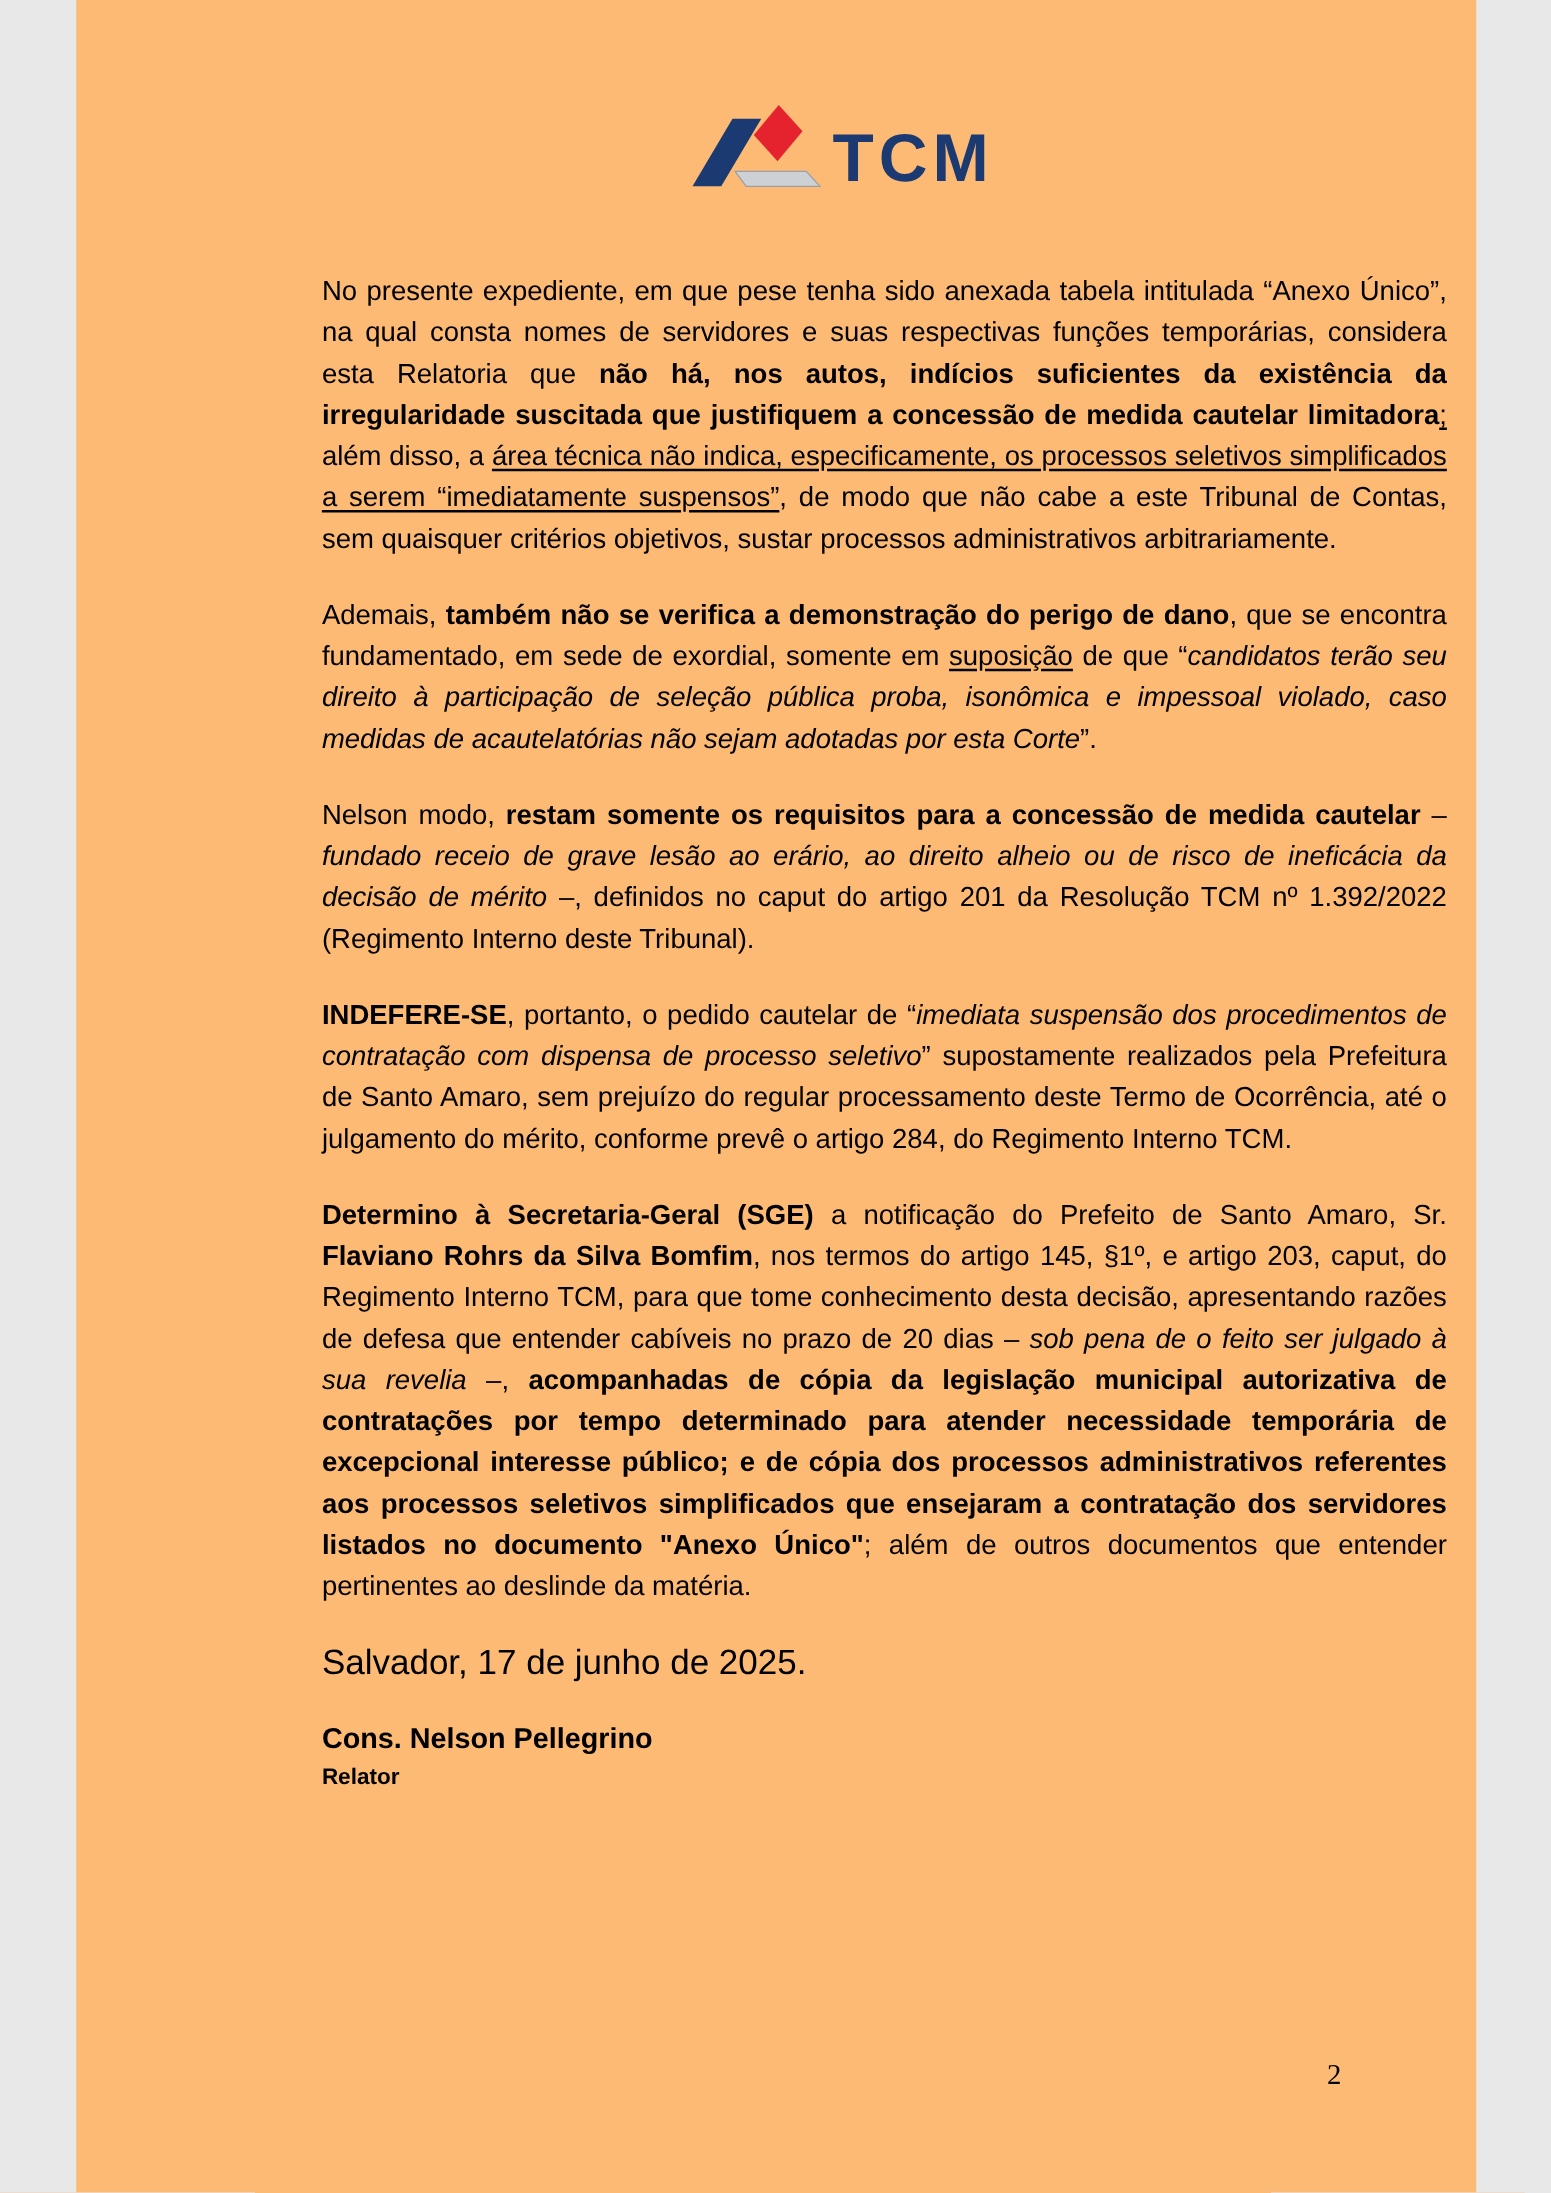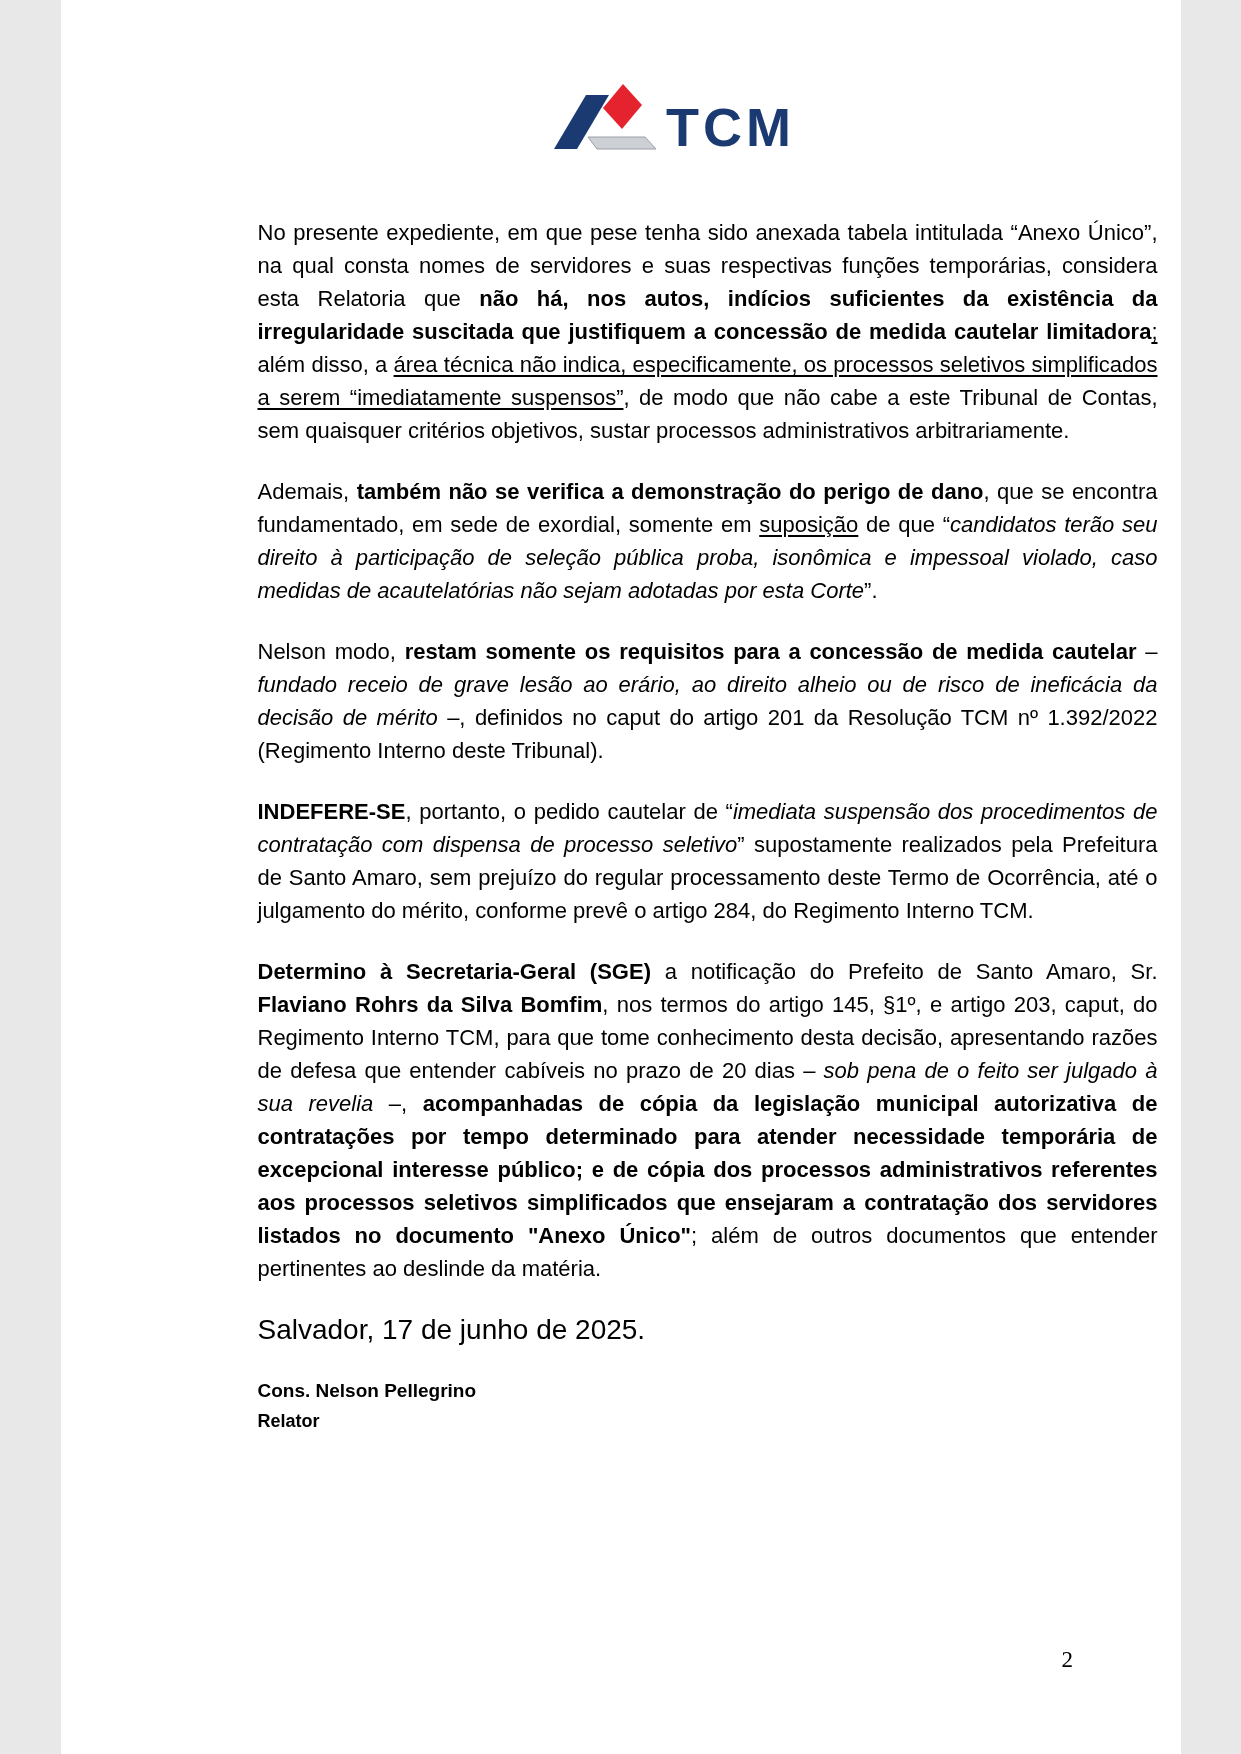--- a/index.html
+++ b/index.html
@@ -1,20 +1,20 @@
 <!DOCTYPE html>
 <html><head>
 <meta charset="utf-8">
 <style>
   html,body{margin:0;padding:0;background:#e8e8e8;}
   .page{
     position:relative;
     width:1120px;height:1754px;
     margin:0 auto;
-    background:#ffffff;
+    background:#fdba74;
     overflow:hidden;
     font-family:"Liberation Sans", sans-serif;
     color:#000;
   }
   
   .header{
     position:absolute;left:160px;top:80px;width:900px;
     text-align:center;
   }
   .logo-row{
@@ -40,21 +40,21 @@
   .doc{
     position:absolute;left:160px;top:216px;width:900px;
     font-size:22px;line-height:33px;margin-left:37px;
   }
   .doc p{margin:0 0 28px 0;text-align:justify;}
   .b{font-weight:bold;}
   .i{font-style:italic;}
   .u{text-decoration:underline;text-underline-offset:3px;}
   .date-line{margin:0 0 28px 0;text-align:left;font-size:28px;line-height:33px;}
   .signature{margin-top:28px;}
-  .sig-name{font-weight:bold;font-size:19px;line-height:33px;}
+  .sig-name{font-weight:bold;font-size:23px;line-height:33px;}
   .sig-role{
     font-family:Liberation Sans, sans-serif;
     font-weight:bold;font-size:18px;line-height:29px;
   }
   .page-number{
     position:absolute;left:1001px;top:1646px;
     font-family:"Liberation Serif", serif;
     font-size:23px;line-height:28px;
   }
 </style>

